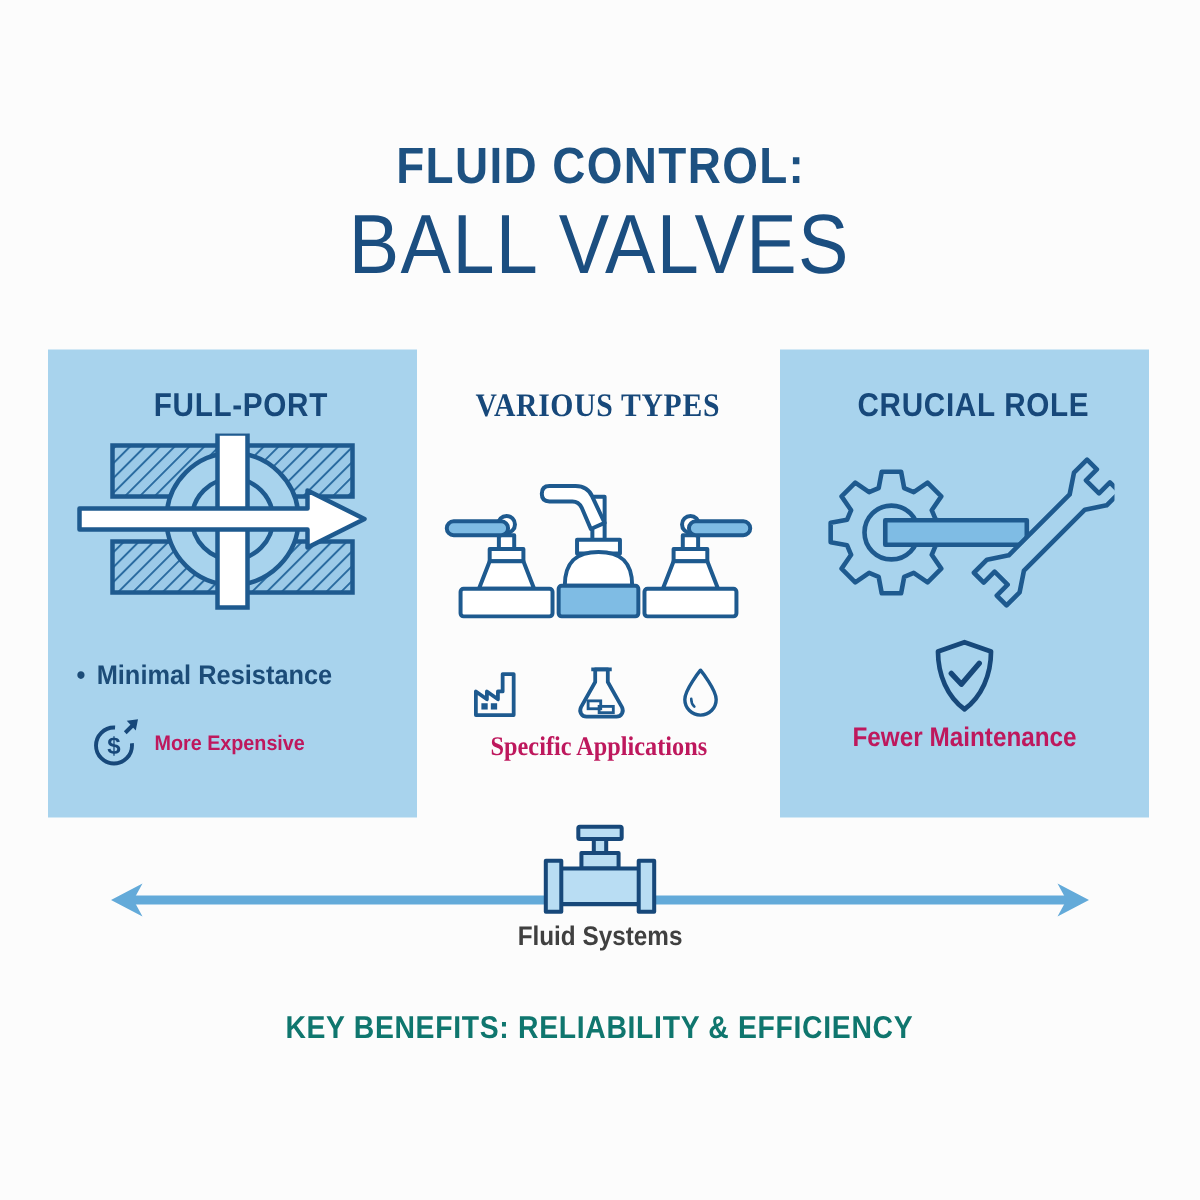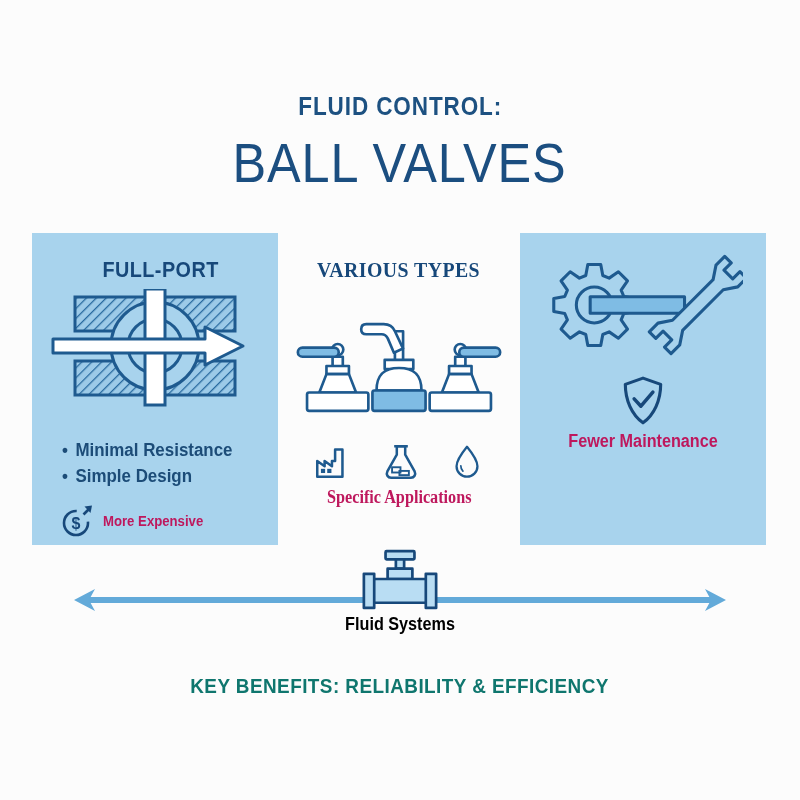--- a/index.html
+++ b/index.html
@@ -8,51 +8,51 @@
     background:#fcfcfc;
     font-family:"Liberation Sans","DejaVu Sans",sans-serif;
     color:#1a4a74;
   }
   .abs{position:absolute;}
   .center-text{width:100%;text-align:center;}
   .cond{display:inline-block;transform:scaleX(0.9);transform-origin:center;}
   .cond-l{display:inline-block;transform:scaleX(0.94);transform-origin:left;}
 
   
-  .title1{top:92px;font-size:25px;font-weight:700;letter-spacing:1px;color:#1d5181;}
+  .title1{top:92px;font-size:34px;font-weight:700;letter-spacing:1px;color:#1d5181;}
   .title2{top:130px;font-size:56px;font-weight:400;letter-spacing:1px;color:#1b4e80;}
 
   
   .panel{position:absolute;top:233px;height:312px;background:#a8d3ed;display:flex;flex-direction:column;align-items:center;}
   .panel-left{left:32px;width:246px;}
   .panel-right{left:520px;width:246px;}
   .col-mid{position:absolute;top:233px;left:278px;width:242px;height:312px;display:flex;flex-direction:column;align-items:center;font-family:Liberation Serif, serif;}
 
   .panel-header{margin-top:24px;font-size:22px;font-weight:700;letter-spacing:0.5px;color:#17487a;margin-left:12px;}
   .mid-header{margin-top:24px;font-size:22px;font-weight:700;letter-spacing:0.5px;color:#17487a;}
 
   .diagram-wrap{margin-top:6px;}
-  .bullets{width:100%;padding-left:30px;box-sizing:border-box;margin-top:8px;}
+  .bullets{width:100%;padding-left:19px;box-sizing:border-box;margin-top:8px;}
   .bullet-row{font-size:18px;font-weight:700;color:#1c4c78;line-height:26px;}
   .bullet-dot{margin-right:8px;}
   .cost-row{width:100%;padding-left:28px;box-sizing:border-box;margin-top:14px;display:flex;align-items:center;gap:7px;}
   .cost-label{font-size:14px;font-weight:700;color:#be185d;}
 
   .valves-wrap{margin-top:38px;}
   .apps-row{margin-top:26px;display:flex;gap:26px;align-items:flex-end;}
   .mid-caption{margin-top:4px;font-size:18px;font-weight:700;color:#be185d;}
 
   .gear-wrap{margin-top:10px;}
   .shield-wrap{margin-top:8px;}
   .right-caption{margin-top:4px;font-size:18px;font-weight:700;color:#be185d;}
 
   
   .flow-arrow{top:585px;left:0;}
   .flow-valve{top:547px;left:356px;}
-  .flow-label{top:614px;font-size:18px;font-weight:700;color:#000000;}
+  .flow-label{top:614px;font-size:18px;font-weight:700;color:#404040;}
 
   .key-benefits{top:674px;font-size:21px;font-weight:700;letter-spacing:0.5px;color:#0f766e;}
 
   svg{display:block;}
 </style>
 </head>
 <body>
 
 <div class="abs center-text title1"><span class="cond">FLUID CONTROL:</span></div>
 <div class="abs center-text title2"><span class="cond">BALL VALVES</span></div>
@@ -76,21 +76,20 @@
       <circle cx="110" cy="57" r="27" fill="none" stroke="#1e5a8f" stroke-width="3"></circle>
 
       <rect x="100" y="0" width="20" height="116" fill="#ffffff" stroke="#1e5a8f" stroke-width="3"></rect>
 
       <path d="M8,50 L160,50 L160,38 L198,57 L160,76 L160,64 L8,64 Z" fill="#ffffff" stroke="#1e5a8f" stroke-width="3" stroke-linejoin="round"></path>
     </svg>
   </div>
 
   <div class="bullets">
     <div class="bullet-row"><span class="cond-l"><span class="bullet-dot">•</span><span>Minimal Resistance</span></span></div>
-    <div class="bullet-row"><span class="cond-l"><span class="bullet-dot">•</span><span>Simple Design</span></span></div>
   </div>
 
   <div class="cost-row">
     <span>
       <svg width="36" height="36" viewBox="0 0 36 36">
         <circle cx="16" cy="20" r="12" fill="none" stroke="#17487a" stroke-width="2.6" pathLength="100" stroke-dasharray="76 22 2 0"></circle>
         <text x="16" y="25.5" text-anchor="middle" font-size="16" font-weight="bold" fill="#17487a" font-family="Liberation Sans, sans-serif">$</text>
         <line x1="23.5" y1="11.5" x2="29" y2="6" stroke="#17487a" stroke-width="2.6"></line>
         <path d="M24.5,3.5 L32,2.5 L30.5,10 Z" fill="#17487a"></path>
       </svg>
@@ -156,20 +155,21 @@
         <path d="M20,4 C20,4 31,17.5 31,24.5 A11,11 0 1 1 9,24.5 C9,17.5 20,4 20,4 Z" fill="none" stroke="#1e5a8f" stroke-width="2.4" stroke-linejoin="round"></path>
         <path d="M13.5,24 a7.5,7.5 0 0 0 2.2,5.6" fill="none" stroke="#1e5a8f" stroke-width="1.8" stroke-linecap="round"></path>
       </svg>
     </span>
   </div>
 
   <div class="mid-caption"><span class="cond">Specific Applications</span></div>
 </div>
 
 <div class="panel panel-right">
+  <div class="panel-header"><span class="cond">CRUCIAL ROLE</span></div>
 
   <div class="gear-wrap">
     <svg width="200" height="124" viewBox="0 0 195 120">
       <g stroke="#1e5a8f" stroke-width="3" stroke-linejoin="round">
 
         <g transform="translate(50,60)">
           <path d="M28.8,-8.3 L39.5,-6.3 L39.5,6.3 L28.8,8.3 L26.2,14.5 L32.4,23.5 L23.5,32.4 L14.5,26.2 L8.3,28.8 L6.3,39.5 L-6.3,39.5 L-8.3,28.8 L-14.5,26.2 L-23.5,32.4 L-32.4,23.5 L-26.2,14.5 L-28.8,8.3 L-39.5,6.3 L-39.5,-6.3 L-28.8,-8.3 L-26.2,-14.5 L-32.4,-23.5 L-23.5,-32.4 L-14.5,-26.2 L-8.3,-28.8 L-6.3,-39.5 L6.3,-39.5 L8.3,-28.8 L14.5,-26.2 L23.5,-32.4 L32.4,-23.5 L26.2,-14.5 Z" fill="#a8d3ed"></path>
           <circle cx="0" cy="0" r="17.5" fill="#a8d3ed"></circle>
         </g>
 

